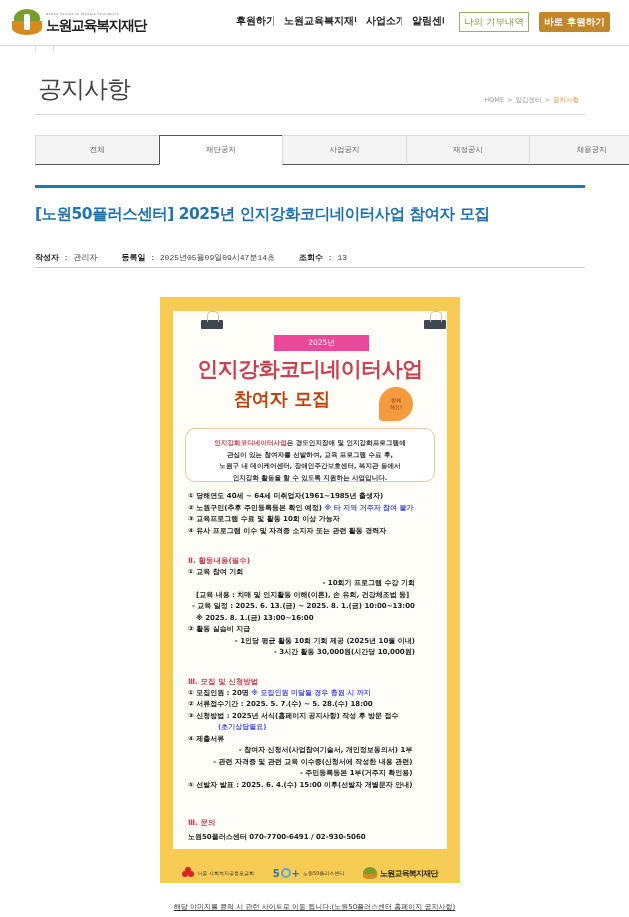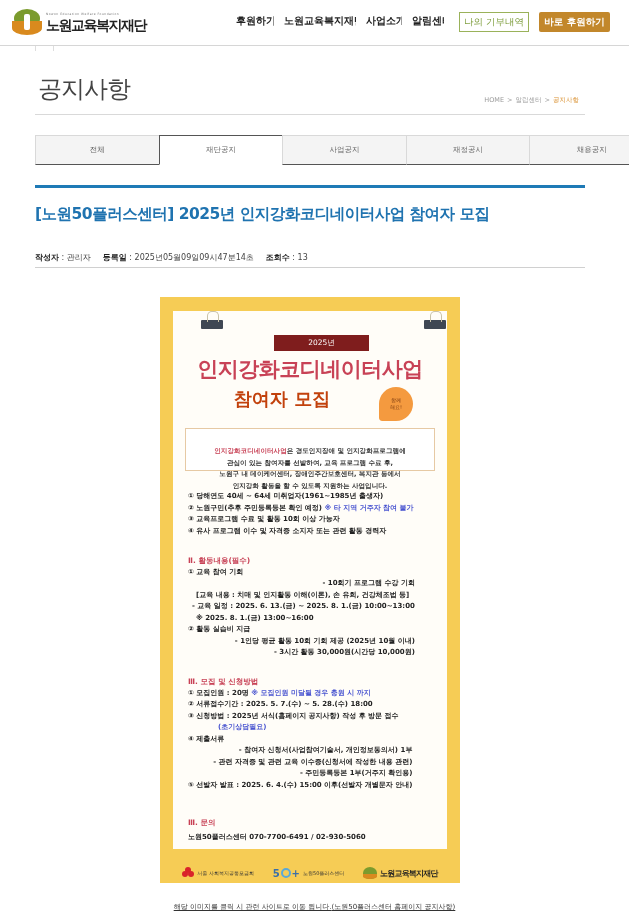--- a/index.html
+++ b/index.html
@@ -36,38 +36,38 @@
 
   
   .tabs { position: absolute; left: 35px; top: 135px; width: 619px; height: 30px; display: flex; }
   .tab { flex: 1; height: 30px; background: #f4f4f4; border: 1px solid #d9d9d9; border-bottom: 1px solid #555; margin-left: -1px; display: flex; align-items: center; justify-content: center; font-size: 7.5px; color: #666; }
   .tab:first-child { margin-left: 0; }
   .tab.active { background: #fff; border: 1px solid #555; border-bottom: 1px solid #fff; color: #666; }
 
   
   .article-top { position: absolute; left: 35px; top: 185px; width: 550px; height: 3px; background: #1e7ab6; }
   .article-title { position: absolute; left: 35px; top: 204px; font-size: 15.5px; color: #1f73b0; letter-spacing: -0.5px; white-space: nowrap; }
-  .meta { position: absolute; left: 35px; top: 252px; font-size: 8px; color: #444; display: flex; gap: 12px; white-space: nowrap; }
+  .meta { position: absolute; left: 35px; top: 252px; font-size: 8px; color: #444; display: flex; gap: 24px; white-space: nowrap; font-family: Liberation Mono, monospace; }
   .meta b { color: #222; }
   .meta-rule { position: absolute; left: 35px; top: 267px; width: 550px; height: 1px; background: #d0d0d0; }
 
   
   .poster { position: absolute; left: 160px; top: 297px; width: 300px; height: 586px; background: #f6cc55; }
   .poster-inner { position: absolute; left: 13px; top: 14px; width: 274px; height: 538px; background: #fffdf8; }
   .clip { position: absolute; top: 9px; width: 22px; height: 9px; background: #3f4753; border-radius: 1px; }
   .clip::before { content: ""; position: absolute; left: 6px; top: -9px; width: 10px; height: 10px; border: 1px solid #c9c2a8; border-bottom: none; border-radius: 5px 5px 0 0; }
   .clip.l { left: 28px; }
   .clip.r { left: 251px; }
 
-  .year-bar { position: absolute; left: 101px; top: 24px; width: 95px; height: 16px; background: #7f1d1d; color: #fff; font-size: 7.5px; display: flex; align-items: center; justify-content: center; }
+  .year-bar { position: absolute; left: 101px; top: 24px; width: 95px; height: 16px; background: #ec4899; color: #fff; font-size: 7.5px; display: flex; align-items: center; justify-content: center; }
   .hero1 { position: absolute; left: 0; width: 274px; top: 44px; text-align: center; font-size: 21px; font-weight: bold; color: #c84256; letter-spacing: -0.5px; }
   .hero2 { position: absolute; left: 0; width: 218px; top: 76px; text-align: center; font-size: 18px; font-weight: bold; color: #c2410c; letter-spacing: 0px; }
   .bubble { position: absolute; left: 206px; top: 76px; width: 34px; height: 34px; background: #f49a3f; border-radius: 50% 50% 50% 10%; color: #7a3a10; font-size: 5px; display: flex; flex-direction: column; align-items: center; justify-content: center; line-height: 7px; }
 
-  .intro { position: absolute; left: 12px; top: 117px; width: 250px; height: 43px; border: 1px solid #e6c9a4; border-radius: 0; background: #fff; font-size: 6.6px; color: #333; text-align: center; line-height: 11.5px; padding-top: 17px; font-weight: bold; }
+  .intro { position: absolute; left: 12px; top: 117px; width: 250px; height: 54px; border: 1px solid #e6c9a4; border-radius: 10px; background: #fff; font-size: 6.6px; color: #333; text-align: center; line-height: 11.5px; padding-top: 9px; font-weight: bold; }
   .intro .hl { color: #c84256; }
 
   .sec { position: absolute; left: 15px; font-size: 7px; color: #222; font-weight: bold; line-height: 11.5px; white-space: nowrap; }
   .sec .h { color: #c84256; font-size: 7.5px; }
   .sec .blue { color: #4a55d0; }
   .sec .ind1 { padding-left: 4px; text-align: right; }
   .sec .ind2 { padding-left: 8px; }
   .sec .ind3 { padding-left: 30px; }
 
   .footer-logos { position: absolute; left: 0; top: 547px; width: 274px; height: 30px; display: flex; align-items: center; justify-content: space-around; font-size: 5px; color: #333; }

